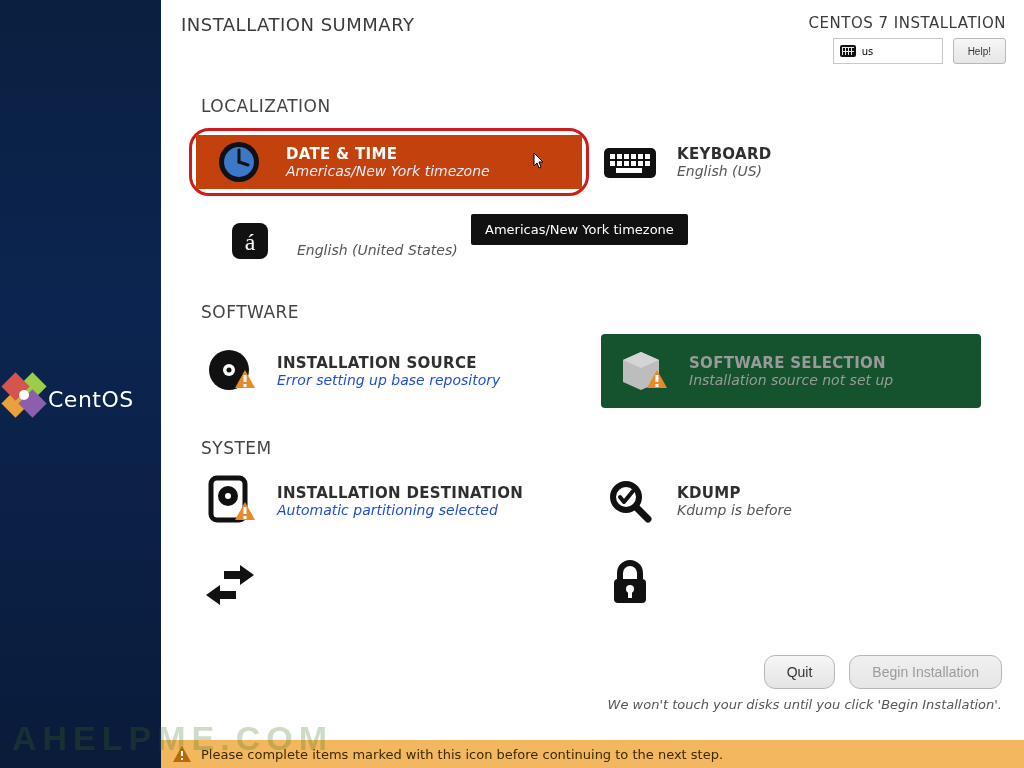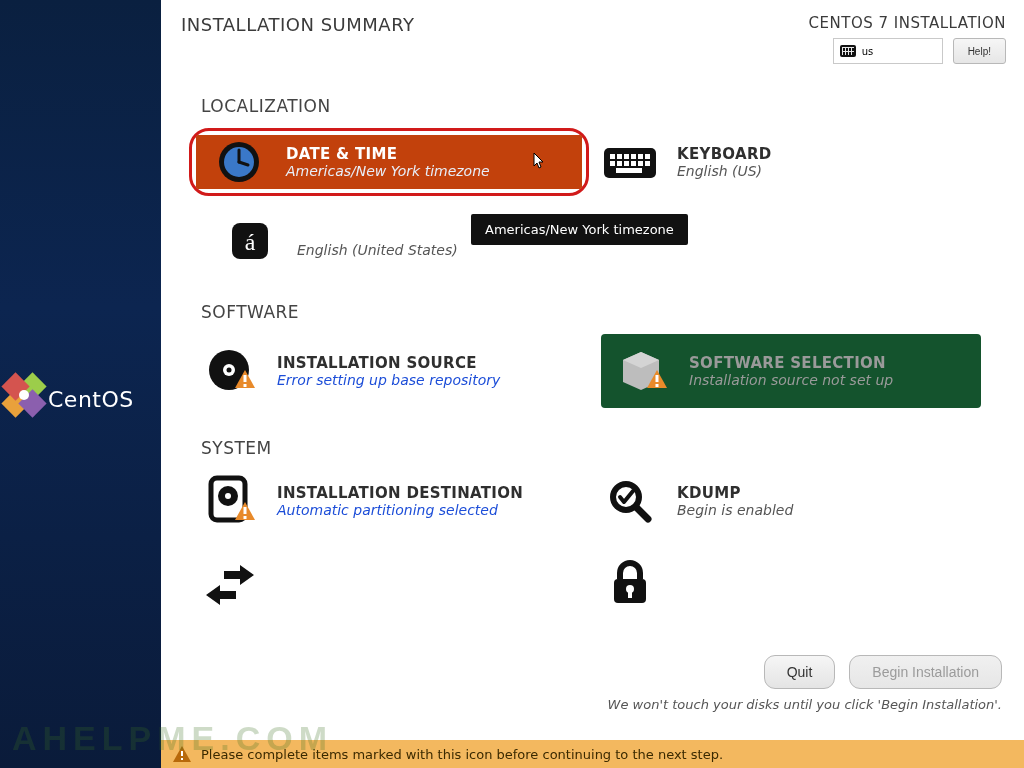--- a/index.html
+++ b/index.html
@@ -288,21 +288,21 @@
       <div class="spoke">
         <div class="icon-wrap">
           <svg width="48" height="48" viewBox="0 0 48 48">
             <circle cx="20" cy="20" r="13" fill="none" stroke="#111" stroke-width="6"></circle>
             <line x1="30" y1="30" x2="42" y2="42" stroke="#111" stroke-width="7" stroke-linecap="round"></line>
             <path d="M14 20 L18 25 L27 14" fill="none" stroke="#111" stroke-width="4" stroke-linecap="round" stroke-linejoin="round"></path>
           </svg>
         </div>
         <div class="texts">
           <span class="title">KDUMP</span>
-          <span class="sub">Begin is enabled</span>
+          <span class="sub">Kdump is before</span>
         </div>
       </div>
 
       <div class="spoke">
         <div class="icon-wrap">
           <svg width="52" height="44" viewBox="0 0 52 44">
             <path d="M20 10 L36 10 L36 4 L50 14 L36 24 L36 18 L20 18 Z" fill="#111"></path>
             <path d="M32 30 L16 30 L16 24 L2 34 L16 44 L16 38 L32 38 Z" fill="#111"></path>
           </svg>
         </div>

